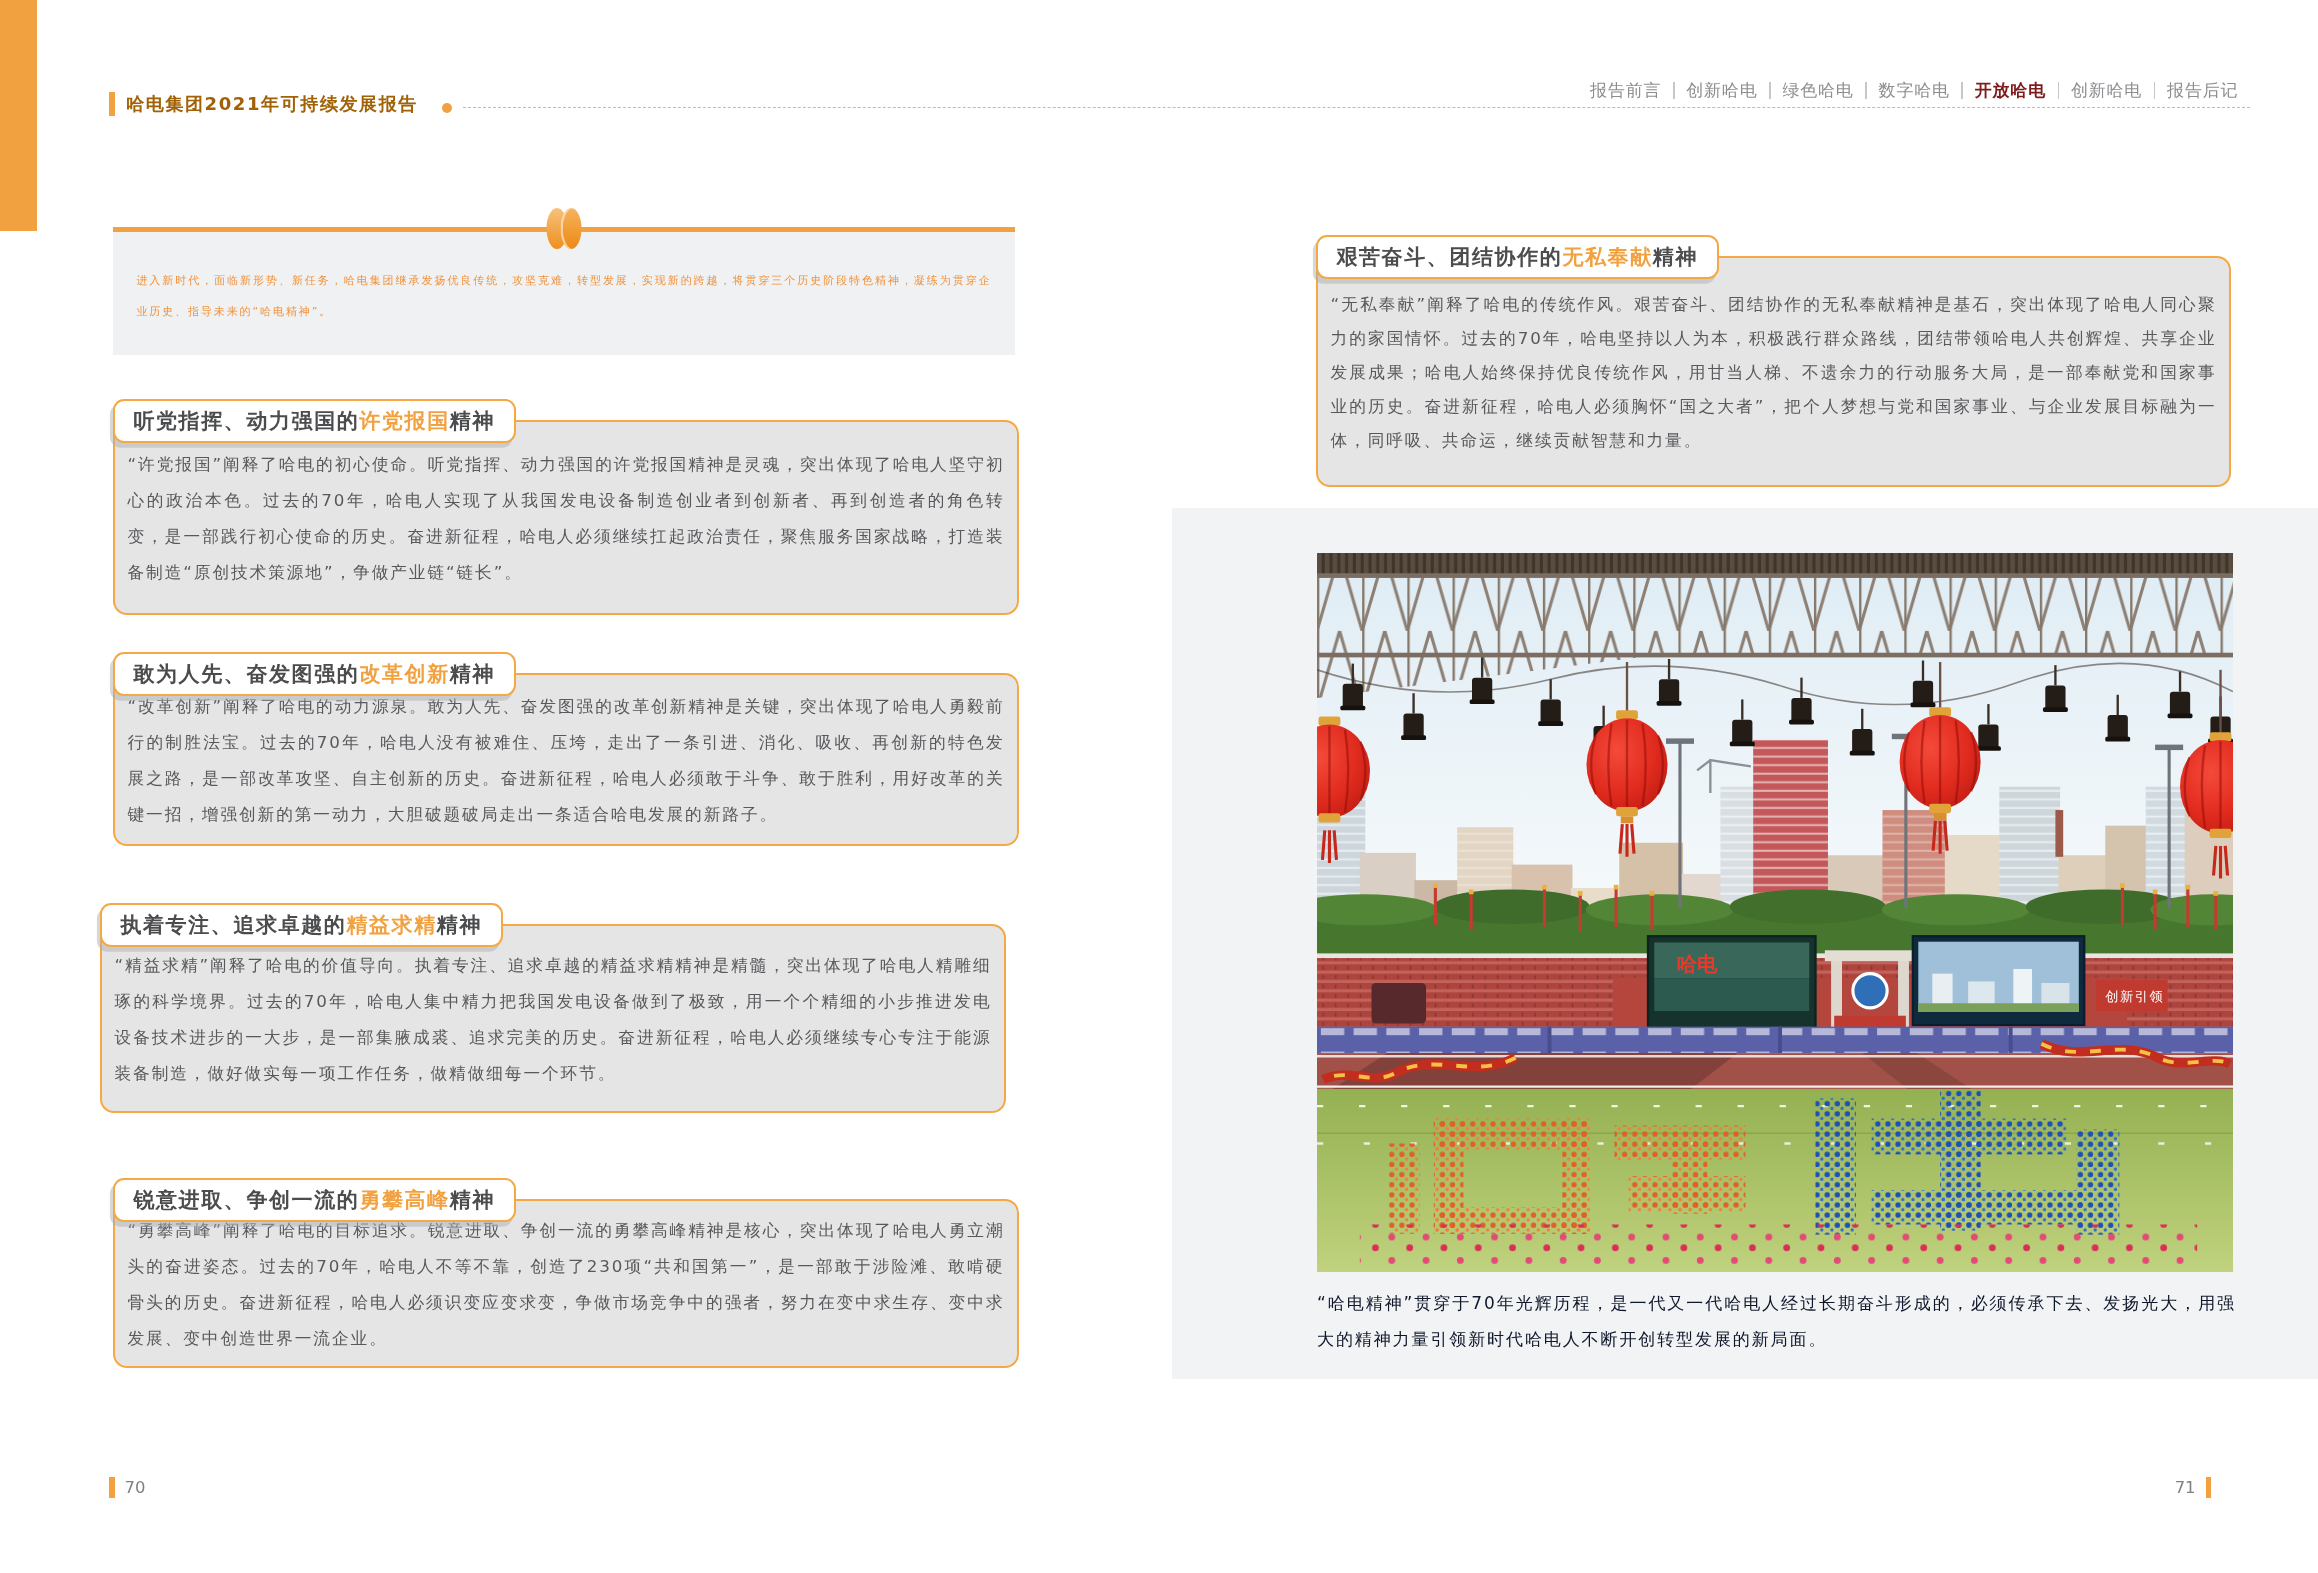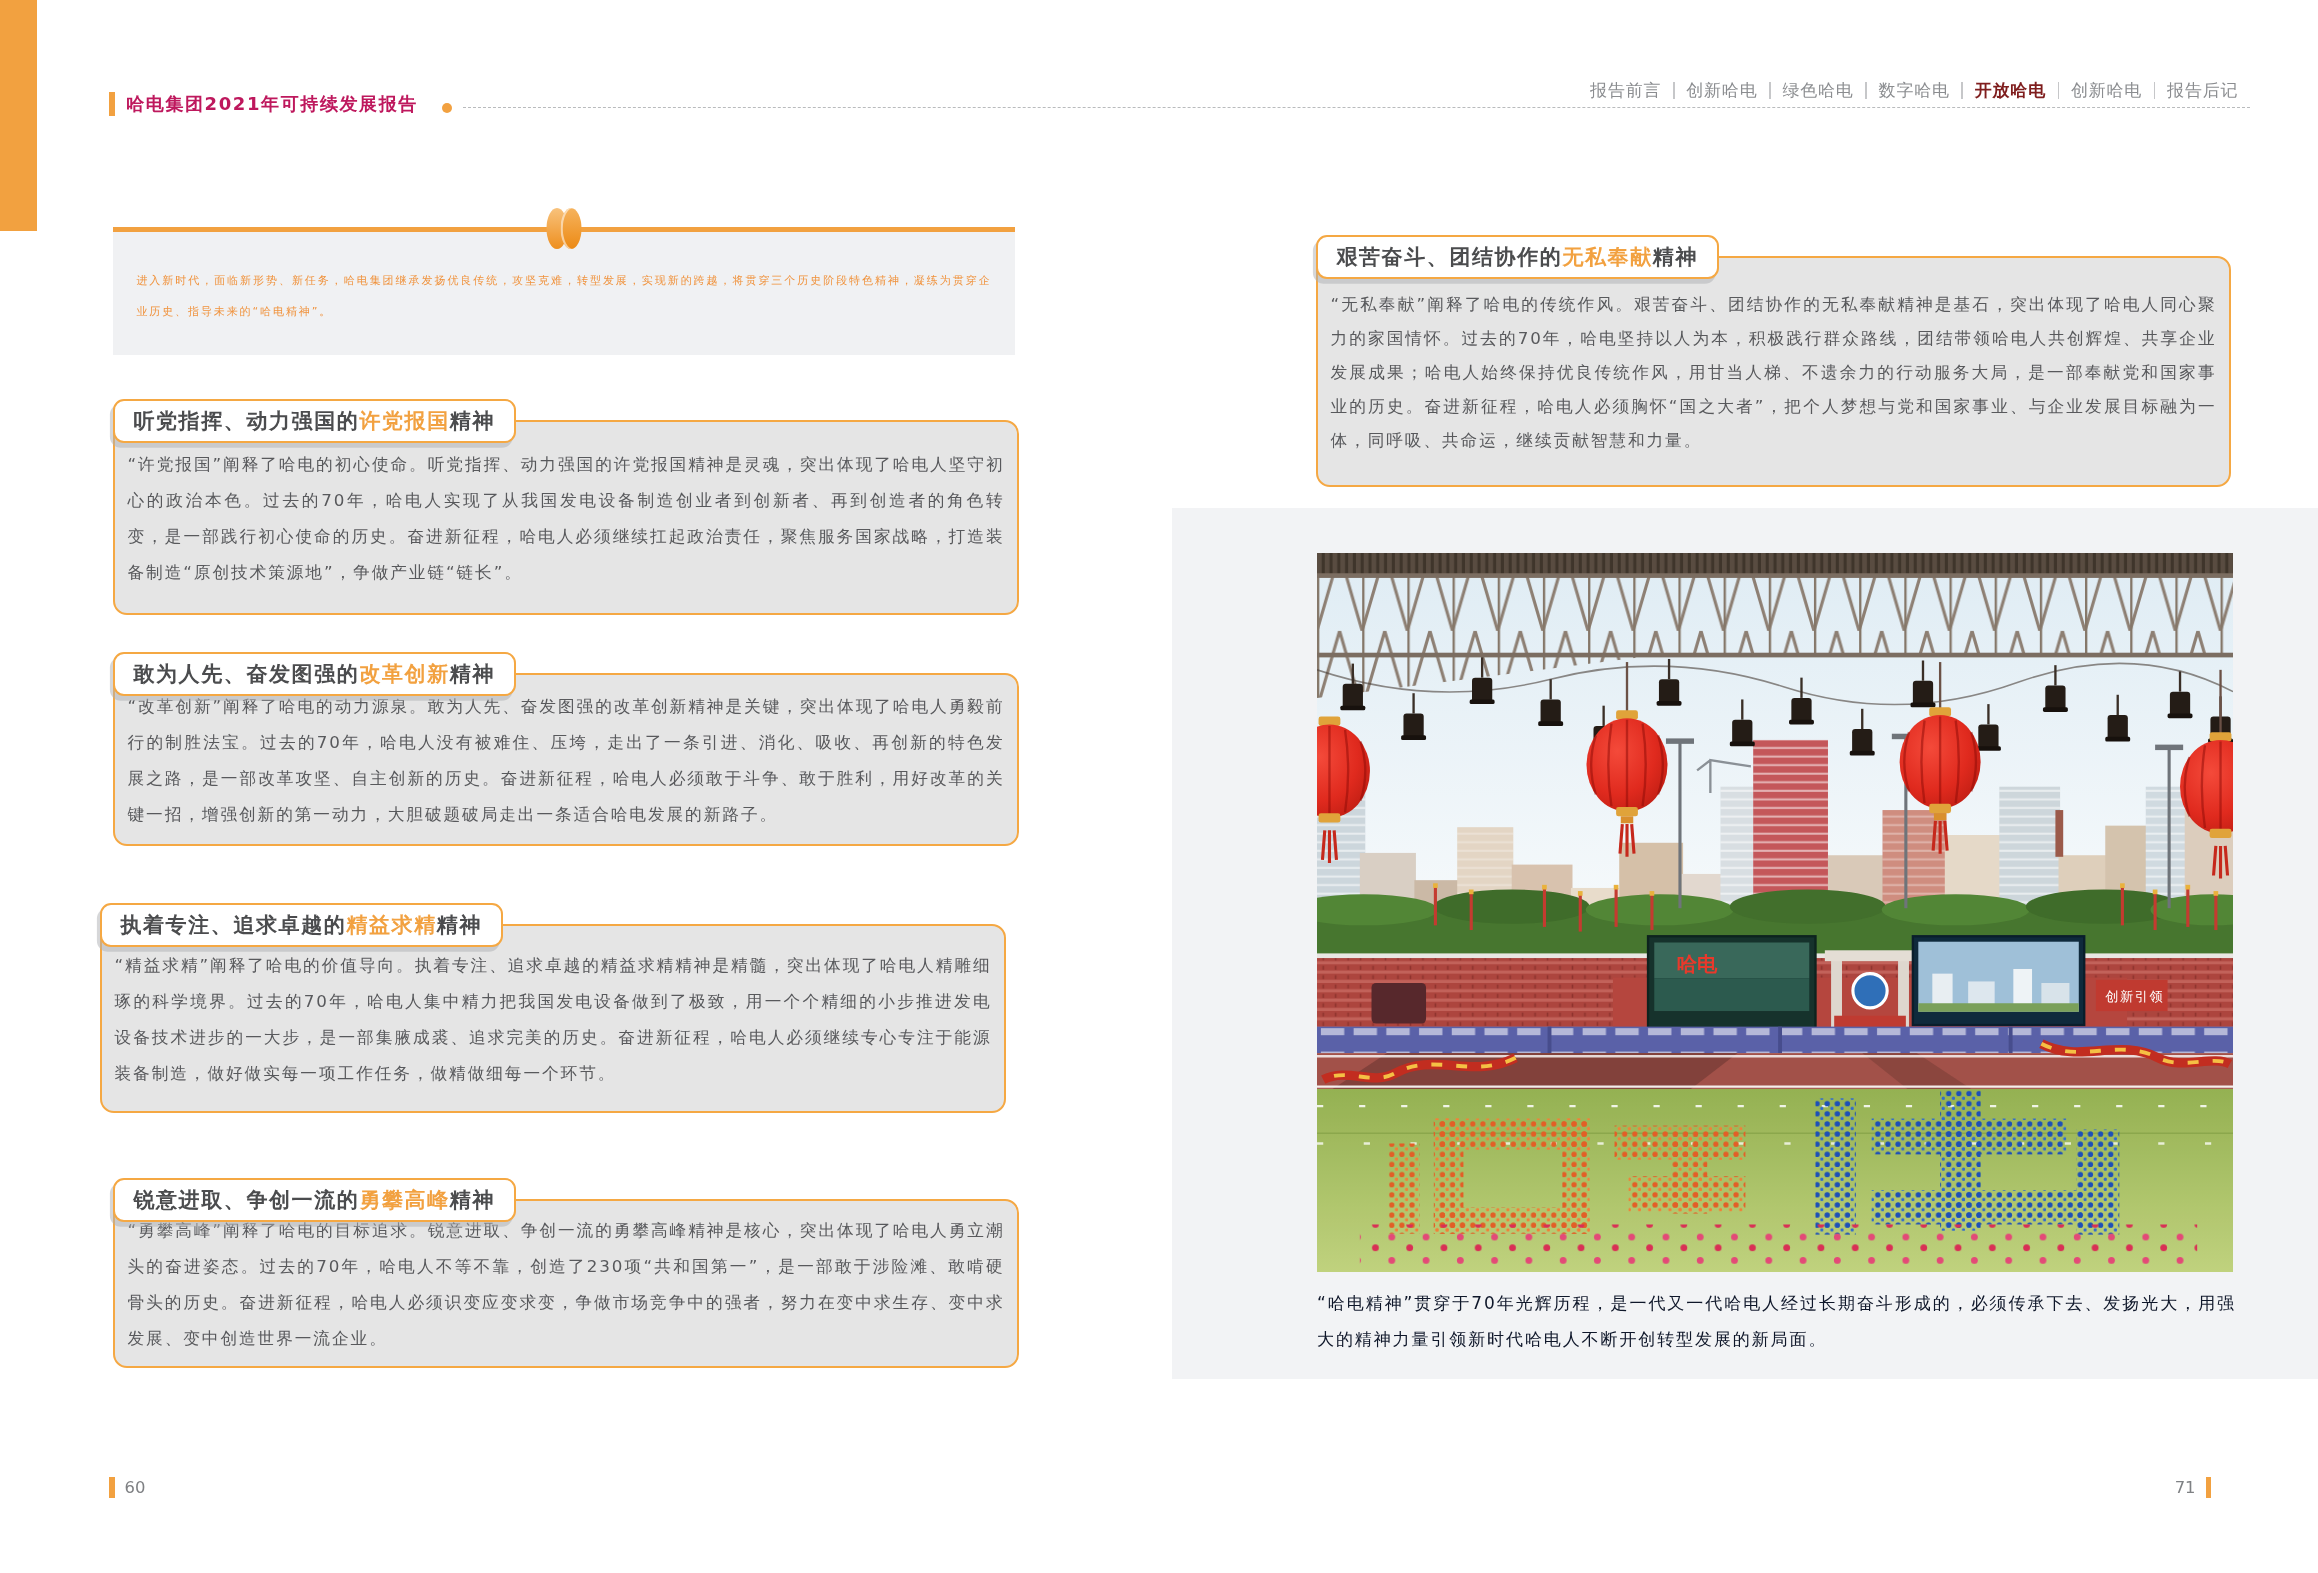--- a/index.html
+++ b/index.html
@@ -5,21 +5,21 @@
   html,body{margin:0;padding:0;background:#fff;}
   .sheet{position:relative;width:2319px;height:1573px;background:#ffffff;overflow:hidden;
          font-family:"DejaVu Sans","Liberation Sans",sans-serif;}
 
   
   .corner-bar{position:absolute;left:0;top:0;width:37px;height:231px;background:#F2A140;}
 
   
   .hdr-left{position:absolute;left:109px;top:92px;display:flex;align-items:center;gap:11.7px;}
   .hdr-left .mini-bar{width:5.5px;height:23.4px;background:#F2A140;}
-  .hdr-title{font-size:18px;font-weight:600;color:#be185d;letter-spacing:1.6px;white-space:nowrap;}
+  .hdr-title{font-size:18px;font-weight:600;color:#a16207;letter-spacing:1.6px;white-space:nowrap;}
   .hdr-dot{position:absolute;left:442px;top:103px;width:10px;height:10px;border-radius:50%;background:#F2A140;}
   .hdr-dash{position:absolute;left:463px;right:69px;top:107px;border-top:1.6px dashed #b9bbbd;}
   .hdr-nav{position:absolute;right:69px;top:79px;display:flex;align-items:center;font-size:17px;color:#8b8d90;text-align:right;}
   .hdr-nav .item{padding:0 11.7px;letter-spacing:0.8px;white-space:nowrap;cursor:default;}
   .hdr-nav .item.active{color:#7f1d1d;font-weight:bold;}
   .hdr-nav .sep{width:1.6px;height:17px;background:#c6c7c9;}
 
   
   .intro{position:absolute;left:113px;top:227px;width:902px;}
   .intro-line{height:4.7px;background:#F2A140;}
@@ -428,21 +428,21 @@
           <path d="M-6,76 l-3,38 M0,76 l0,42 M6,76 l3,38" stroke="#c6281c" stroke-width="4"></path>
         </g>
       </g>
     </svg>
 
     <p class="caption">“哈电精神”贯穿于70年光辉历程，是一代又一代哈电人经过长期奋斗形成的，必须传承下去、发扬光大，用强大的精神力量引领新时代哈电人不断开创转型发展的新局面。</p>
   </div>
 
   <div class="pageno pl">
     <div class="pbar"></div>
-    <span>60</span>
+    <span>70</span>
   </div>
   <div class="pageno pr">
     <span>71</span>
     <div class="pbar"></div>
   </div>
 
 </div>
 
 
 </body></html>

